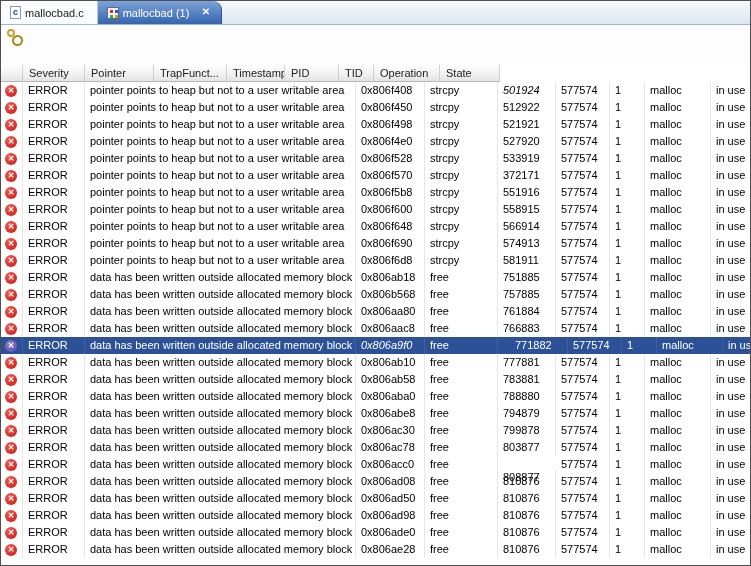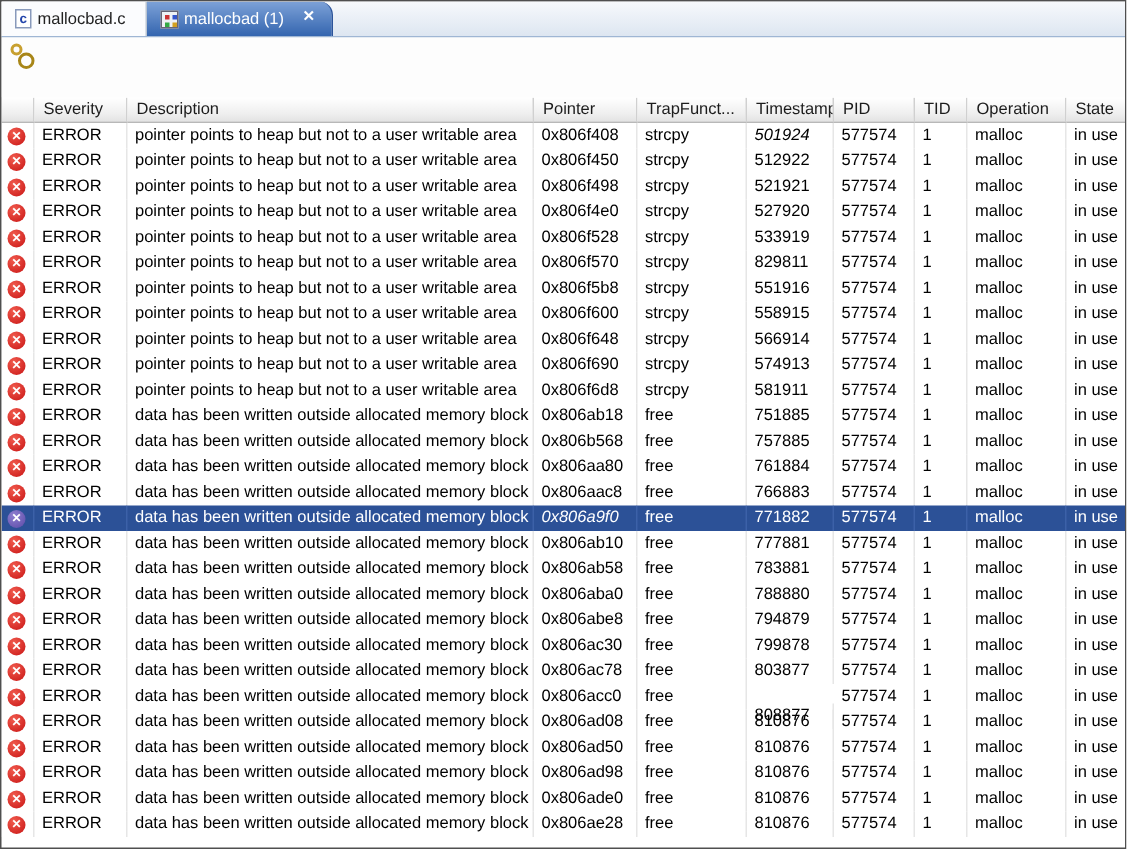--- a/index.html
+++ b/index.html
@@ -134,21 +134,20 @@
   </div>
 
   <div class="strip">
     <span class="deco-rings"></span>
   </div>
 
   <div class="table">
     <div class="thead" id="thead">
         <div class="th" style="width: 22px;"></div>
         <div class="th" style="width: 62px;">Severity</div>
-        <div class="th" style="width: 271px;">Description</div>
         <div class="th" style="width: 69px;">Pointer</div>
         <div class="th" style="width: 73px;">TrapFunct...</div>
         <div class="th" style="width: 58px;">Timestamp</div>
         <div class="th" style="width: 54px;">PID</div>
         <div class="th" style="width: 35px;">TID</div>
         <div class="th" style="width: 66px;">Operation</div>
         <div class="th" style="width: 60px;">State</div>
       </div>
     <div class="tbody" id="tbody">
         <div class="tr">
@@ -222,21 +221,21 @@
           <div class="td" style="width: 60px;">in use</div>
         </div>
         <div class="tr">
           <div class="td icon-cell" style="width: 22px;">
             <span class="err-icon">✕</span>
           </div>
           <div class="td" style="width: 62px;">ERROR</div>
           <div class="td" style="width: 271px;">pointer points to heap but not to a user writable area</div>
           <div class="td" style="width: 69px;">0x806f570</div>
           <div class="td" style="width: 73px;">strcpy</div>
-          <div class="td" style="width: 58px;">829811</div>
+          <div class="td" style="width: 58px;">372171</div>
           <div class="td" style="width: 54px;">577574</div>
           <div class="td" style="width: 35px;">1</div>
           <div class="td" style="width: 66px;">malloc</div>
           <div class="td" style="width: 60px;">in use</div>
         </div>
         <div class="tr">
           <div class="td icon-cell" style="width: 22px;">
             <span class="err-icon">✕</span>
           </div>
           <div class="td" style="width: 62px;">ERROR</div>
@@ -362,21 +361,21 @@
           <div class="td" style="width: 60px;">in use</div>
         </div>
         <div class="tr selected">
           <div class="td icon-cell" style="width: 22px;">
             <span class="err-icon">✕</span>
           </div>
           <div class="td" style="width: 62px;">ERROR</div>
           <div class="td" style="width: 271px;">data has been written outside allocated memory block</div>
           <div class="td" style="width: 69px; font-style: italic;">0x806a9f0</div>
           <div class="td" style="width: 73px;">free</div>
-          <div class="td" style="width: 58px;">771882</div>
+          <div class="td" style="width: 58px; margin-left: 12px;">771882</div>
           <div class="td" style="width: 54px;">577574</div>
           <div class="td" style="width: 35px;">1</div>
           <div class="td" style="width: 66px;">malloc</div>
           <div class="td" style="width: 60px;">in use</div>
         </div>
         <div class="tr">
           <div class="td icon-cell" style="width: 22px;">
             <span class="err-icon">✕</span>
           </div>
           <div class="td" style="width: 62px;">ERROR</div>

